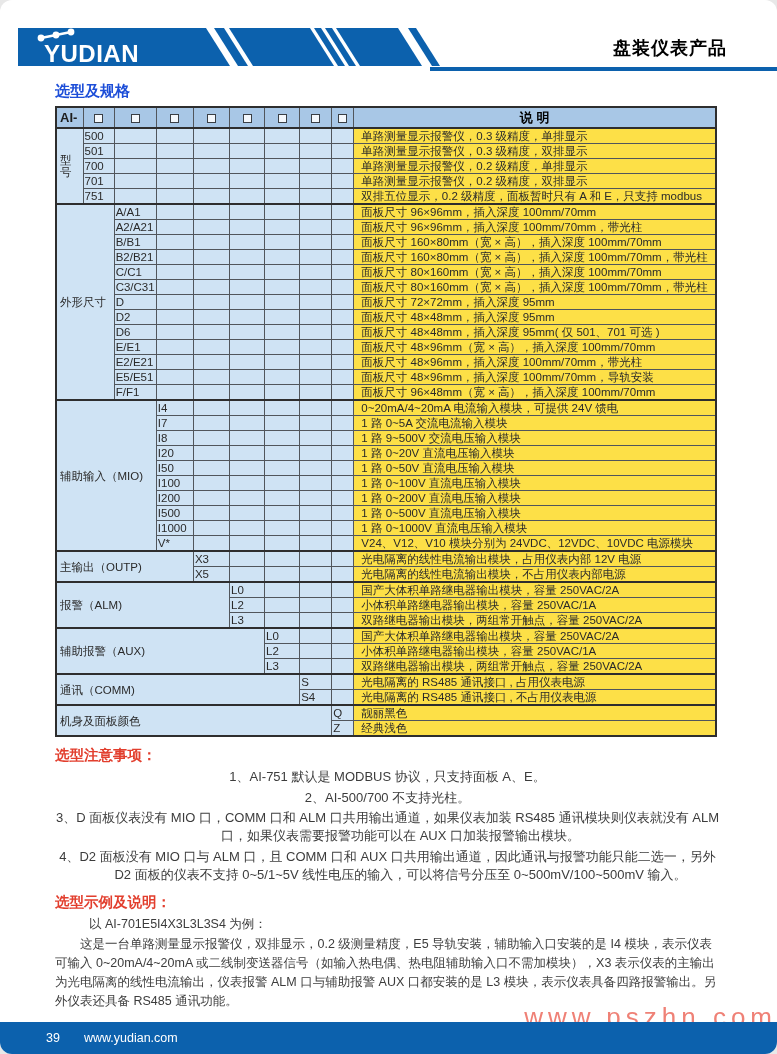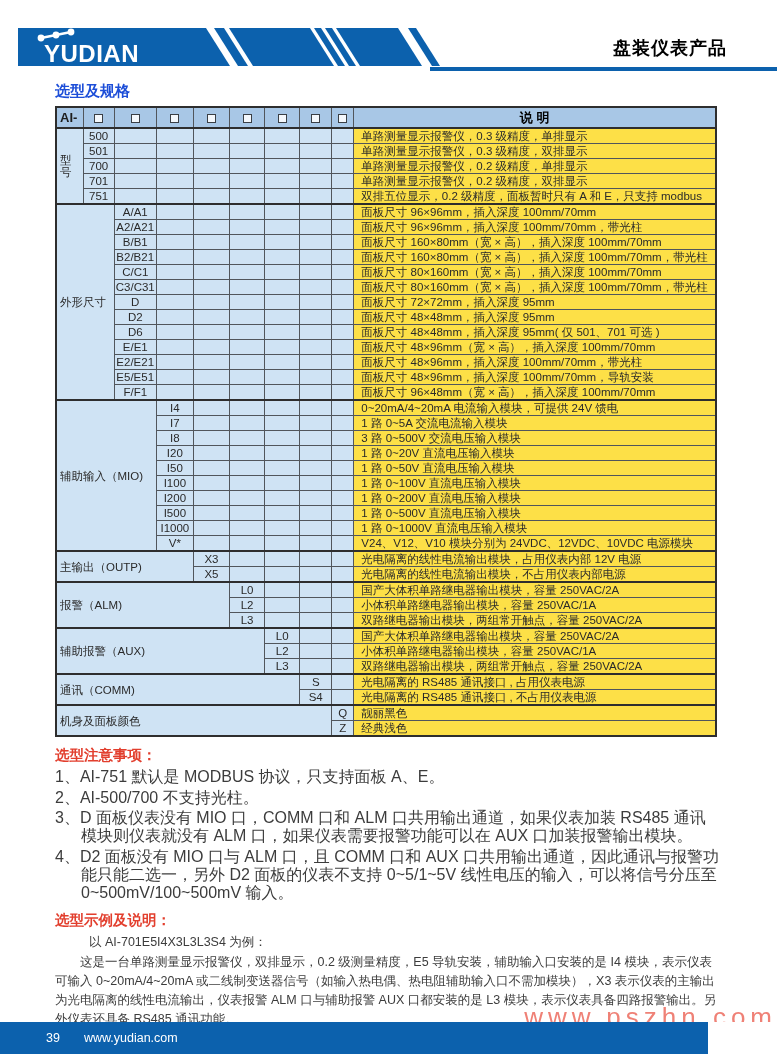--- a/index.html
+++ b/index.html
@@ -1,20 +1,21 @@
 <!DOCTYPE html>
 <html><head>
 <meta charset="utf-8">
 <style>
   * { margin:0; padding:0; box-sizing:border-box; }
   html,body { background:#e8e8e8; }
   .page {
     position:relative; width:777px; height:1054px; background:#ffffff;
     overflow:hidden; margin:0 auto;
     font-family:"Liberation Sans","DejaVu Sans",sans-serif;
+    border-radius:12px;
   }
   
   .header { position:relative; height:76px; }
   .header svg { display:block; }
   .product-title {
     position:absolute; top:36px; right:50px;
     font-size:18px; font-weight:bold; color:#000000; letter-spacing:1px;font-family:Liberation Serif, serif;
   }
   
   .sec-title {
@@ -31,45 +32,45 @@
   }
   .prefix { font-weight:bold; font-size:13px; padding-left:3px; color:#1d1d1d; }
   .cb { text-align:center; vertical-align:middle; }
   .box {
     display:inline-block; width:9px; height:9px;
     border:1.5px solid #3a3f45; background:#f4f8fc; vertical-align:middle;
   }
   .deschead { text-align:center; font-weight:bold; font-size:13px; color:#000000; }
   .sel-table tbody td { height:15px; font-size:11.5px; color:#2a2a2a; }
   .group  { text-align:left; padding:0 3px; line-height:12px; }
-  .code   { text-align:center; white-space:nowrap; padding:0 1px; }
+  .code   { white-space:nowrap; padding:0 1px; }
   .desc   {
     background:#fde047; padding:0 2px 0 7px; white-space:nowrap;
     border-left:1.5px solid #2e2e2e; font-size:11.7px; line-height:14px;
   }
   tr.gsep td { border-top:2px solid #2e2e2e; }
   
   .notes, .example { margin:0 55px; width:665px; color:#3c3c3c; }
   .notes h2, .example h2 {
     margin:9px 0 3px; font-size:14.5px; font-weight:bold; color:#e23e2d;
   }
   .note {
-    font-size:16px; line-height:18px; margin:2.5px 0;
-    padding-left:26px; text-indent:-26px;
+    font-size:13px; line-height:18px; margin:2.5px 0;
+    padding-left:26px; text-indent:-26px;text-align:center;
   }
   .example .model { font-size:12.5px; line-height:18px; padding-left:34px; margin:2px 0; }
   .example .body  { font-size:12.5px; line-height:19px; text-indent:2em; margin:2px 0; }
   
   .watermark {
     position:absolute; right:0; top:1002px; height:20px; overflow:hidden;
     font-size:26px; font-weight:normal; letter-spacing:5px; white-space:nowrap;
     color:#ef8176;
   }
   .pagebar {
-    position:absolute; left:0; top:1022px; width:708px; height:32px;
+    position:absolute; left:0; top:1022px; width:777px; height:32px;
     background:#0c61ad; color:#ffffff; display:flex; align-items:center;
     padding-left:46px; font-size:12.5px;
   }
   .pagebar .pageno { margin-right:24px; }
 </style>
 </head>
 <body>
 
 <div class="page">
 
@@ -339,21 +340,21 @@
           <td class="blank"></td>
           <td class="desc">1 路 0~5A 交流电流输入模块</td>
         </tr>
         <tr>
           <td class="code">I8</td>
           <td class="blank"></td>
           <td class="blank"></td>
           <td class="blank"></td>
           <td class="blank"></td>
           <td class="blank"></td>
-          <td class="desc">3 路 0~500V 交流电压输入模块</td>
+          <td class="desc">1 路 9~500V 交流电压输入模块</td>
         </tr>
         <tr>
           <td class="code">I20</td>
           <td class="blank"></td>
           <td class="blank"></td>
           <td class="blank"></td>
           <td class="blank"></td>
           <td class="blank"></td>
           <td class="desc">1 路 0~20V 直流电压输入模块</td>
         </tr>

